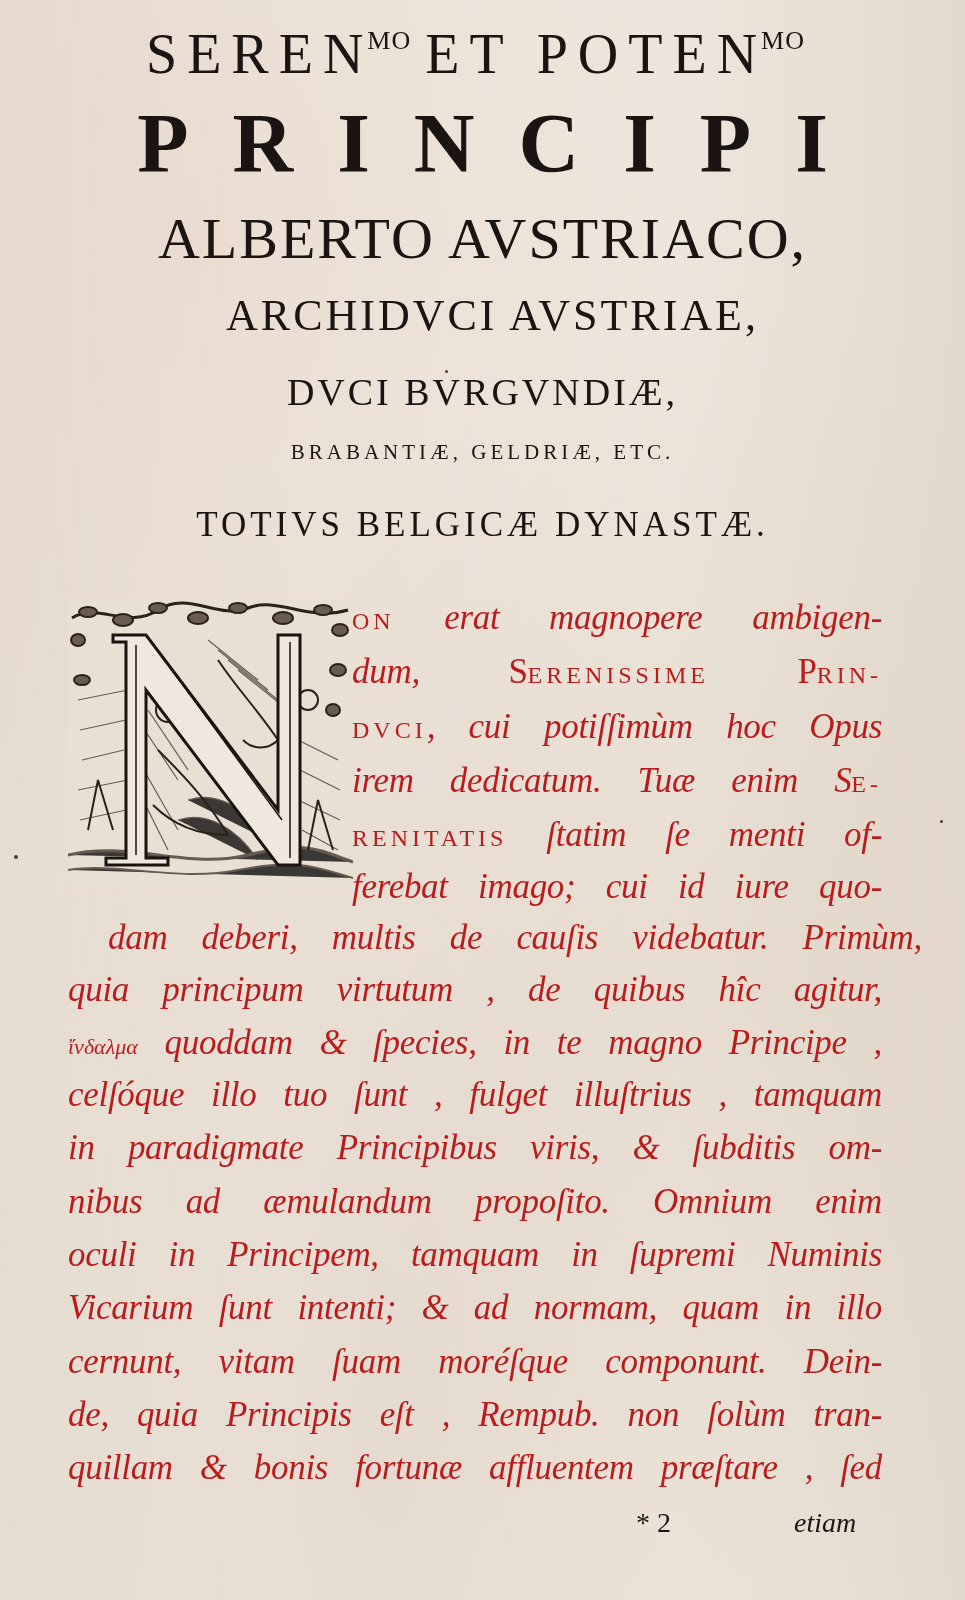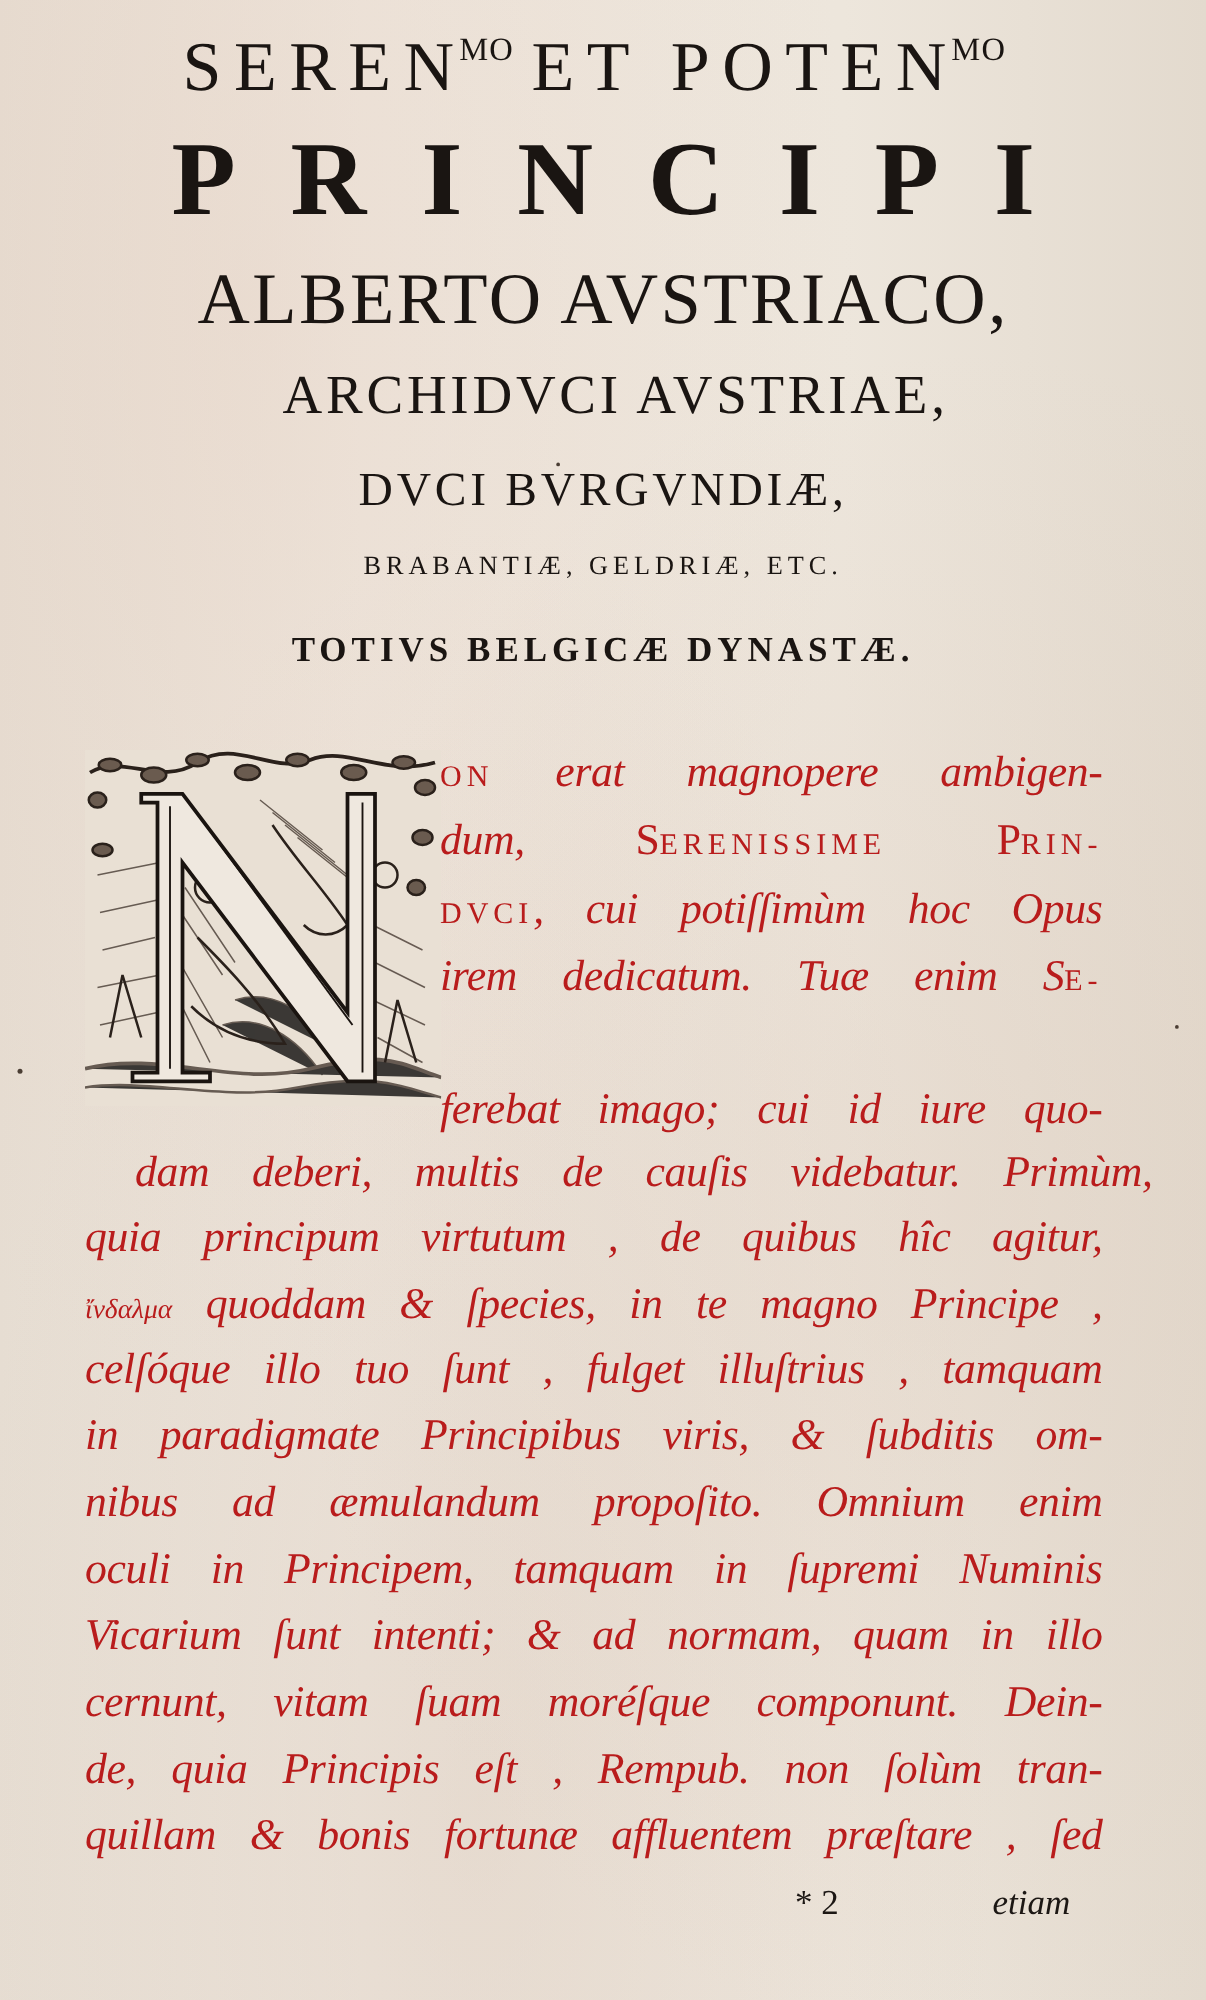--- a/index.html
+++ b/index.html
@@ -33,21 +33,21 @@
     white-space: nowrap;
     color: #1a1512;
   }
   .h1 { top: 22px; font-size: 56px; letter-spacing: 10px; }
   .h1 sup { font-size: 26px; letter-spacing: 1px; vertical-align: 24px; margin-left: -6px; margin-right: 14px; }
   .h2 { top: 95px; font-size: 84px; letter-spacing: 44px; text-indent: 44px; font-weight: bold; }
   .h3 { top: 205px; font-size: 58px; letter-spacing: 2px; }
   .h4 { top: 290px; font-size: 44px; letter-spacing: 3px; left: 10px; }
   .h5 { top: 370px; font-size: 38px; letter-spacing: 3px; }
   .h6 { top: 440px; font-size: 21px; letter-spacing: 4px; }
-  .h7 { top: 505px; font-size: 28px; letter-spacing: 4px; font-weight: bold; }
+  .h7 { top: 505px; font-size: 35px; letter-spacing: 4px; }
 
   .initial {
     position: absolute;
     left: 68px;
     top: 600px;
     width: 285px;
     height: 285px;
   }
   .line {
     position: absolute;
@@ -144,20 +144,23 @@
   </div>
   <div class="line indent" style="top: 652px;">
     <span>dum, </span><span class="cap">S</span><span class="sc">ERENISSIME</span><span class="cap"> P</span><span class="sc">RIN-</span>
   </div>
   <div class="line indent" style="top: 707px;">
     <span class="sc">DVCI</span><span>, cui potiſſimùm hoc Opus</span>
   </div>
   <div class="line indent" style="top: 761px;">
     <span>irem dedicatum. Tuæ enim S</span><span class="sc">E-</span>
   </div>
+  <div class="line indent" style="top: 815px;">
+    <span class="sc">RENITATIS</span><span> ſtatim ſe menti of-</span>
+  </div>
   <div class="line indent" style="top: 867px;">
     <span>ferebat imago; cui id iure quo-</span>
   </div>
   <div class="line full" style="top: 918px; margin-left: 40px;">
     <span>dam deberi, multis de cauſis videbatur. Primùm,</span>
   </div>
   <div class="line full" style="top: 970px;">
     <span>quia principum virtutum , de quibus hîc agitur,</span>
   </div>
   <div class="line full" style="top: 1023px;">

